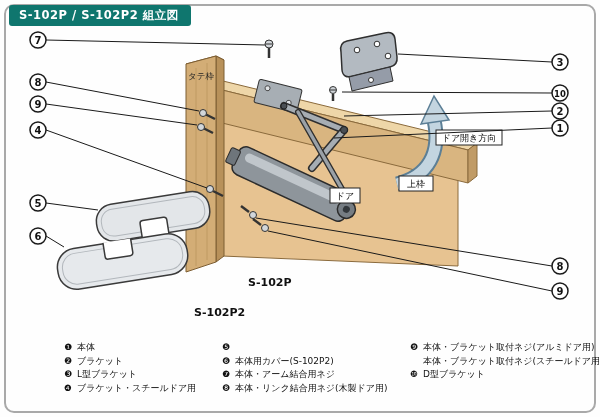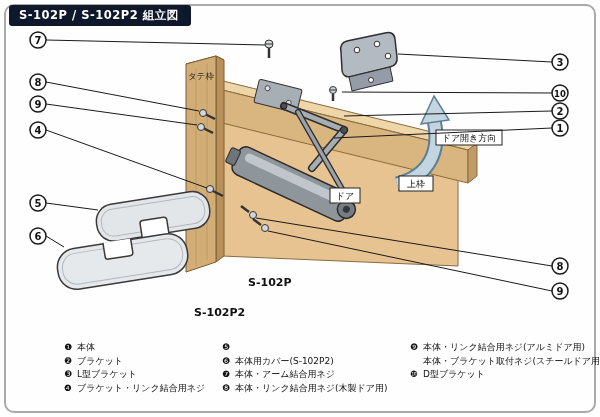--- a/index.html
+++ b/index.html
@@ -1,20 +1,20 @@
 <!DOCTYPE html>
 <html><head>
 <meta charset="utf-8">
 <style>
   html,body{margin:0;padding:0;background:#fff;}
   .page{position:relative;width:600px;height:417px;background:#fefefe;overflow:hidden;
         font-family:"DejaVu Sans","Liberation Sans",sans-serif;color:#111;}
   .border-frame{position:absolute;left:4px;top:4px;right:4px;bottom:4px;
         border:2px solid #a9a9a9;border-radius:10px;pointer-events:none;}
-  .title-tab{position:absolute;left:9px;top:5px;background:#0f172a;color:#fff;
+  .title-tab{position:absolute;left:9px;top:5px;background:#0f766e;color:#fff;
         font-size:11.5px;font-weight:bold;letter-spacing:.5px;
         padding:3px 12px 3px 10px;border-radius:3px;z-index:5;white-space:nowrap;}
   svg.diagram{position:absolute;left:0;top:18px;}
   .legend{position:absolute;left:64px;top:341px;display:flex;gap:8px;font-size:9px;line-height:13.5px;}
   .legend-col{display:flex;flex-direction:column;}
   .legend-col.c1{width:150px;}
   .legend-col.c2{width:180px;}
   .legend-item{display:flex;white-space:nowrap;}
   .ln{flex:0 0 13px;width:13px;}
   text{font-family:"DejaVu Sans","Liberation Sans",sans-serif;}
@@ -216,21 +216,21 @@
       <div class="legend-item">
         <span class="ln">❷</span>
         <span class="ll">ブラケット</span>
       </div>
       <div class="legend-item">
         <span class="ln">❸</span>
         <span class="ll">L型ブラケット</span>
       </div>
       <div class="legend-item">
         <span class="ln">❹</span>
-        <span class="ll">ブラケット・リンク結合用ネジ</span>
+        <span class="ll">ブラケット・スチールドア用</span>
       </div>
     </div>
     <div class="legend-col c2">
       <div class="legend-item">
         <span class="ln">❺</span>
       </div>
       <div class="legend-item">
         <span class="ln">❻</span>
         <span class="ll">本体用カバー(S-102P2)</span>
       </div>
@@ -239,21 +239,21 @@
         <span class="ll">本体・アーム結合用ネジ</span>
       </div>
       <div class="legend-item">
         <span class="ln">❽</span>
         <span class="ll">本体・リンク結合用ネジ(木製ドア用)</span>
       </div>
     </div>
     <div class="legend-col c3">
       <div class="legend-item">
         <span class="ln">❾</span>
-        <span class="ll">本体・リンク結合用ネジ(アルミドア用)</span>
+        <span class="ll">本体・ブラケット取付ネジ(アルミドア用)</span>
       </div>
       <div class="legend-item">
         <span class="ln"></span>
         <span class="ll">本体・ブラケット取付ネジ(スチールドア用)</span>
       </div>
       <div class="legend-item">
         <span class="ln">❿</span>
         <span class="ll">D型ブラケット</span>
       </div>
     </div>

